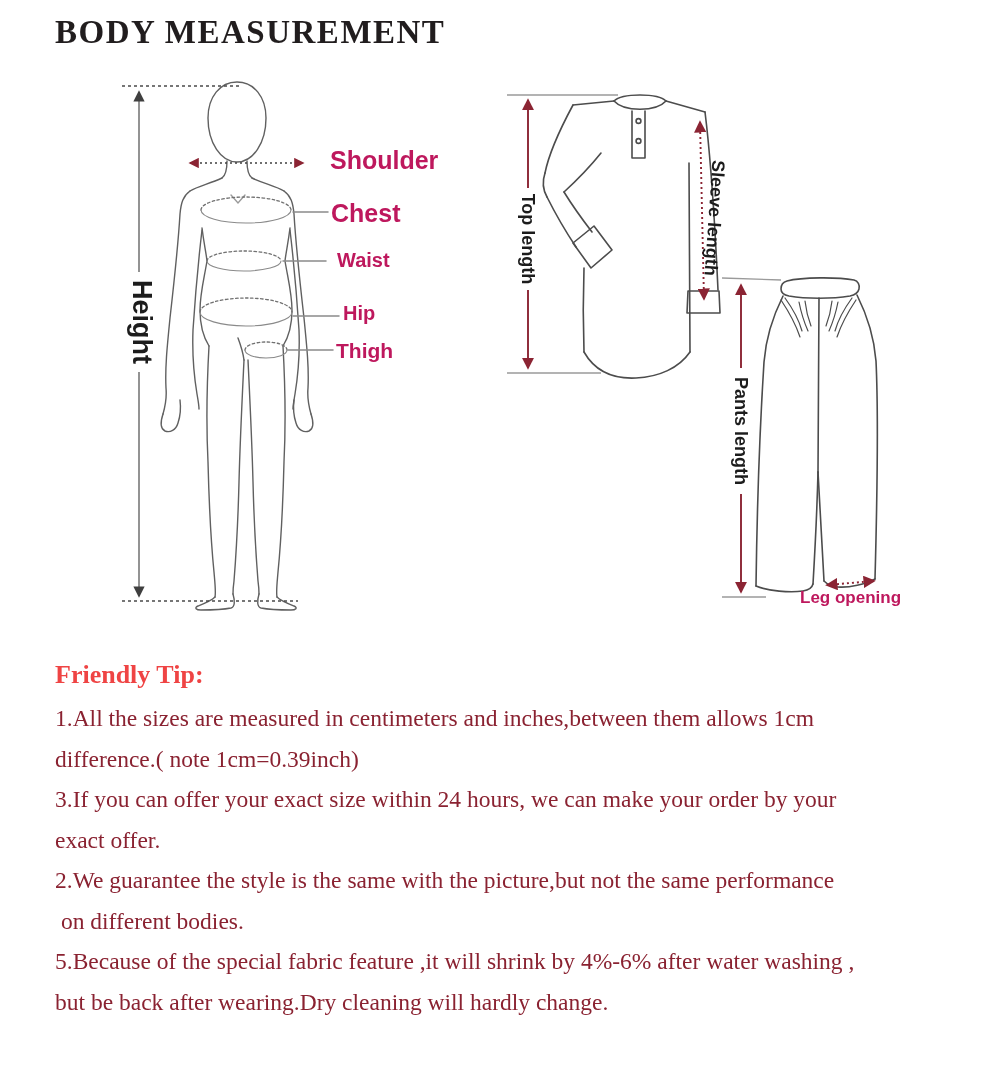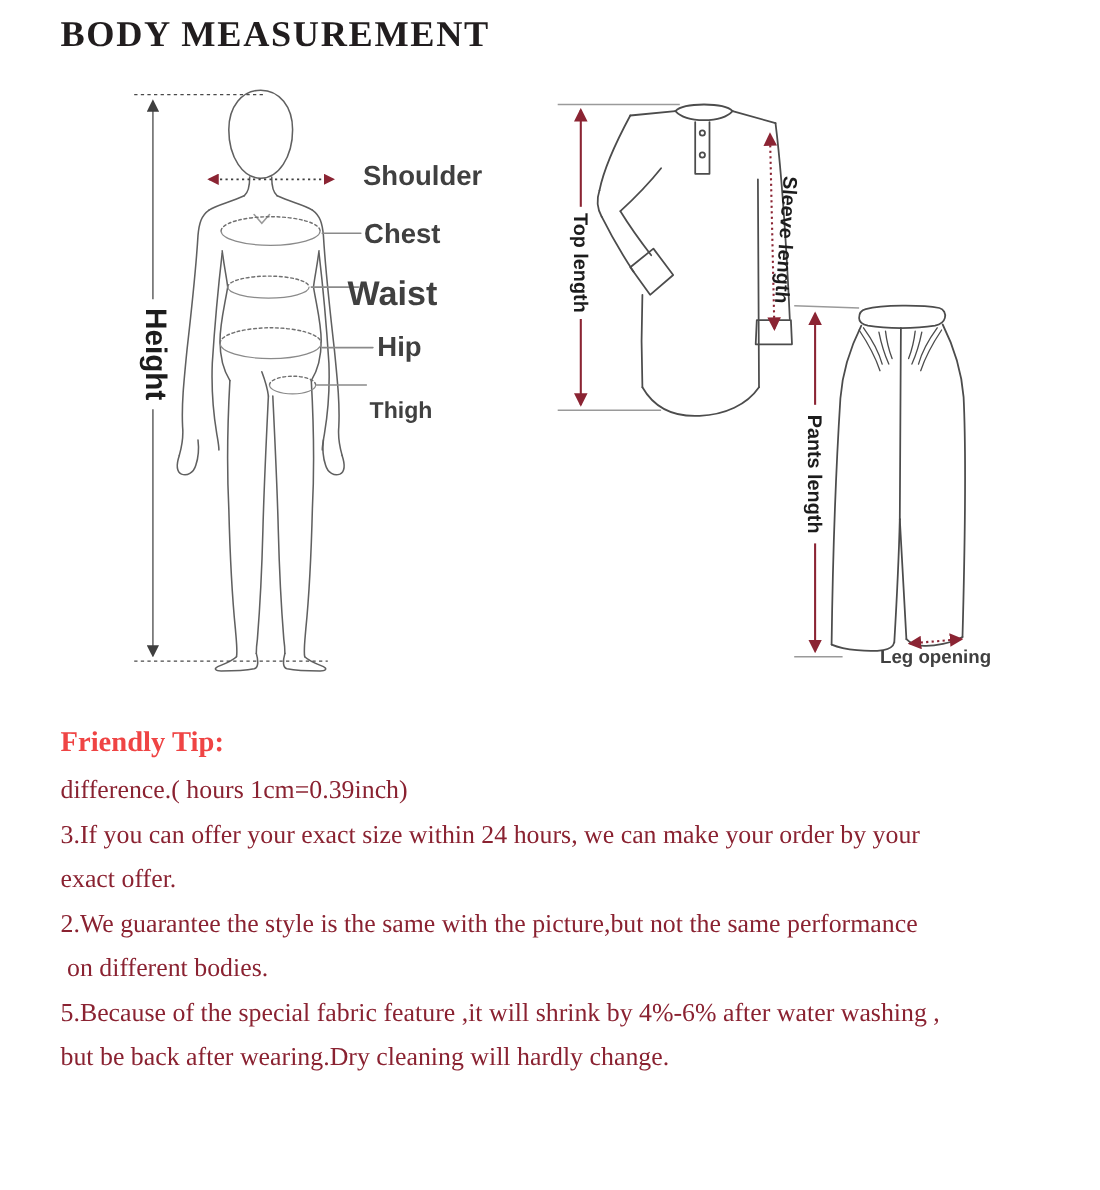--- a/index.html
+++ b/index.html
@@ -7,21 +7,21 @@
     position:relative; width:1000px; height:1082px; background:#ffffff;
     font-family:"Liberation Sans", sans-serif; overflow:hidden;padding-left:13px;
   }
   .title {
     position:absolute; left:55px; top:14px;
     font-family:"Liberation Serif", serif; font-weight:bold;
     font-size:33px; letter-spacing:1.5px; color:#211d1e; white-space:nowrap;
   }
   .diagram-svg { position:absolute; left:0; top:0; }
   .hlabel {
-    position:absolute; font-weight:bold; color:#404040; white-space:nowrap;
+    position:absolute; font-weight:bold; color:#be185d; white-space:nowrap;
     font-family:"Liberation Sans", sans-serif;
   }
   .vlabel {
     position:absolute; font-weight:bold; color:#1c1c1c; white-space:nowrap;
     font-family:"Liberation Sans", sans-serif;
     transform:translate(-50%,-50%) rotate(90deg);
   }
   .vlabel.tilt { transform:translate(-50%,-50%) rotate(94deg); }
   .tips {
     position:absolute; left:55px; top:660px; width:935px;
@@ -174,32 +174,33 @@
       <path d="M 722,597 L 766,597" stroke="#9a9a9a" stroke-width="1.3"></path>
       <path d="M 741,285 L 741,368" stroke="#8b2433" stroke-width="1.9" marker-start="url(#mRed)"></path>
       <path d="M 741,494 L 741,592" stroke="#8b2433" stroke-width="1.9" marker-end="url(#mRed)"></path>
     </g>
     <path d="M 827,585 L 874,581" fill="none" stroke="#8b2433" stroke-width="1.9" stroke-dasharray="2,3" marker-start="url(#mRed)" marker-end="url(#mRed)"></path>
   </svg>
 
   <div class="vlabel" style="left:141px; top:322px; font-size:27px;">Height</div>
   <div class="hlabel" style="left:330px; top:146px; font-size:25px;">Shoulder</div>
   <div class="hlabel" style="left:331px; top:199px; font-size:25px;">Chest</div>
-  <div class="hlabel" style="left:316px; top:249px; font-size:31px;">Waist</div>
-  <div class="hlabel" style="left:343px; top:302px; font-size:25px;">Hip</div>
-  <div class="hlabel" style="left:336px; top:339px; font-size:21px;margin-top:23px;">Thigh</div>
+  <div class="hlabel" style="left:337px; top:249px; font-size:20px;">Waist</div>
+  <div class="hlabel" style="left:343px; top:302px; font-size:20px;">Hip</div>
+  <div class="hlabel" style="left:336px; top:339px; font-size:21px;">Thigh</div>
 
   <div class="vlabel" style="left:527px; top:239px; font-size:18px;">Top length</div>
   <div class="vlabel tilt" style="left:714px; top:218px; font-size:18px;">Sleeve length</div>
   <div class="vlabel" style="left:740px; top:431px; font-size:18px;">Pants length</div>
   <div class="hlabel" style="left:800px; top:588px; font-size:17px;">Leg opening</div>
 
   <div class="tips">
     <div class="heading">Friendly Tip:</div>
-    <div class="tip-line">difference.( hours 1cm=0.39inch)</div>
+    <div class="tip-line">1.All the sizes are measured in centimeters and inches,between them allows 1cm</div>
+    <div class="tip-line">difference.( note 1cm=0.39inch)</div>
     <div class="tip-line">3.If you can offer your exact size within 24 hours, we can make your order by your</div>
     <div class="tip-line">exact offer.</div>
     <div class="tip-line">2.We guarantee the style is the same with the picture,but not the same performance</div>
     <div class="tip-line"> on different bodies.</div>
     <div class="tip-line">5.Because of the special fabric feature ,it will shrink by 4%-6% after water washing ,</div>
     <div class="tip-line">but be back after wearing.Dry cleaning will hardly change.</div>
   </div>
 
 </div>
 

